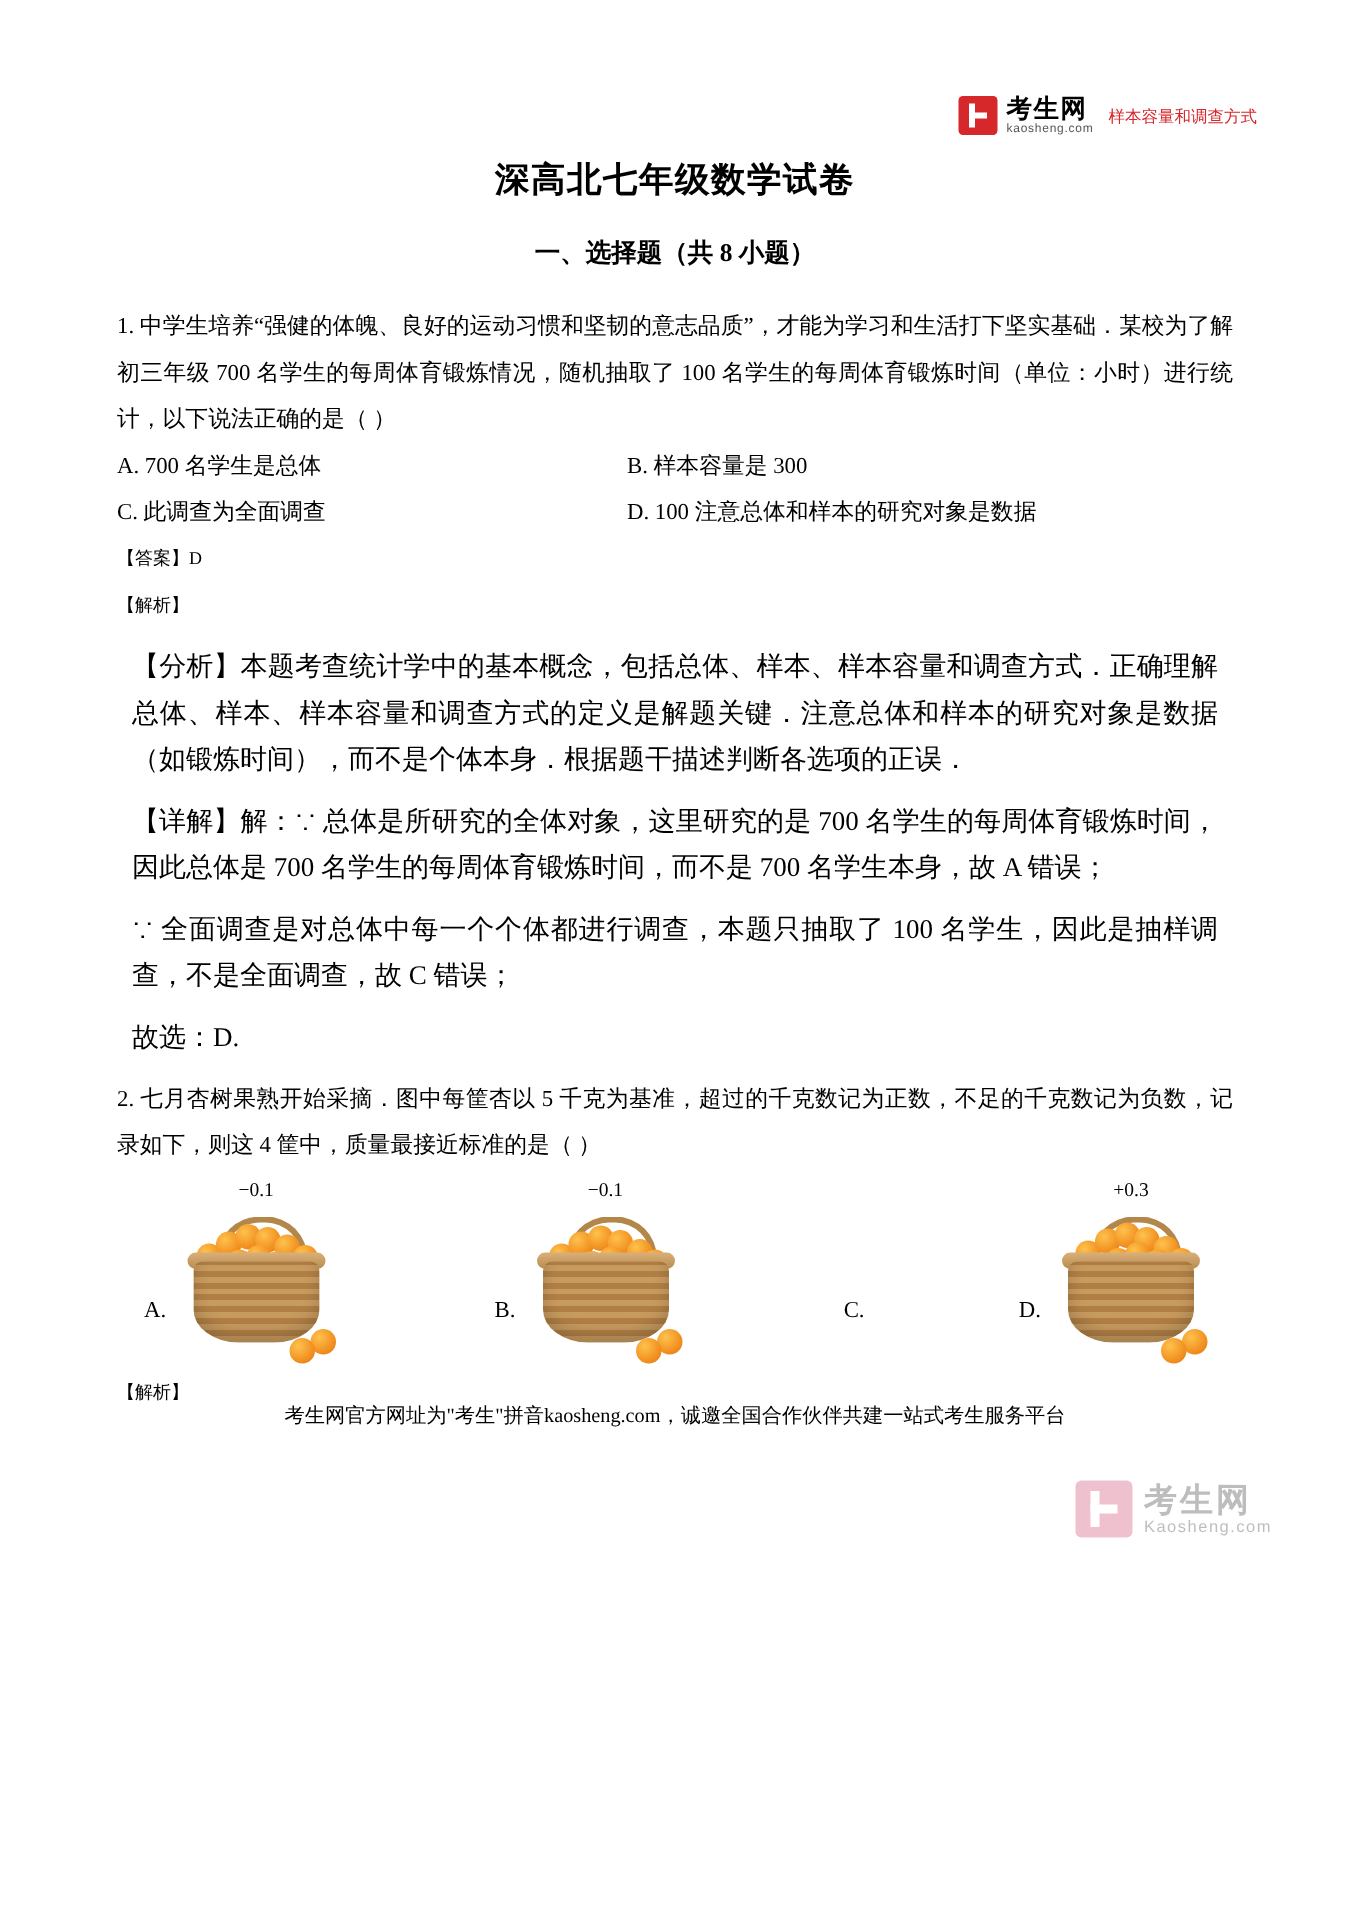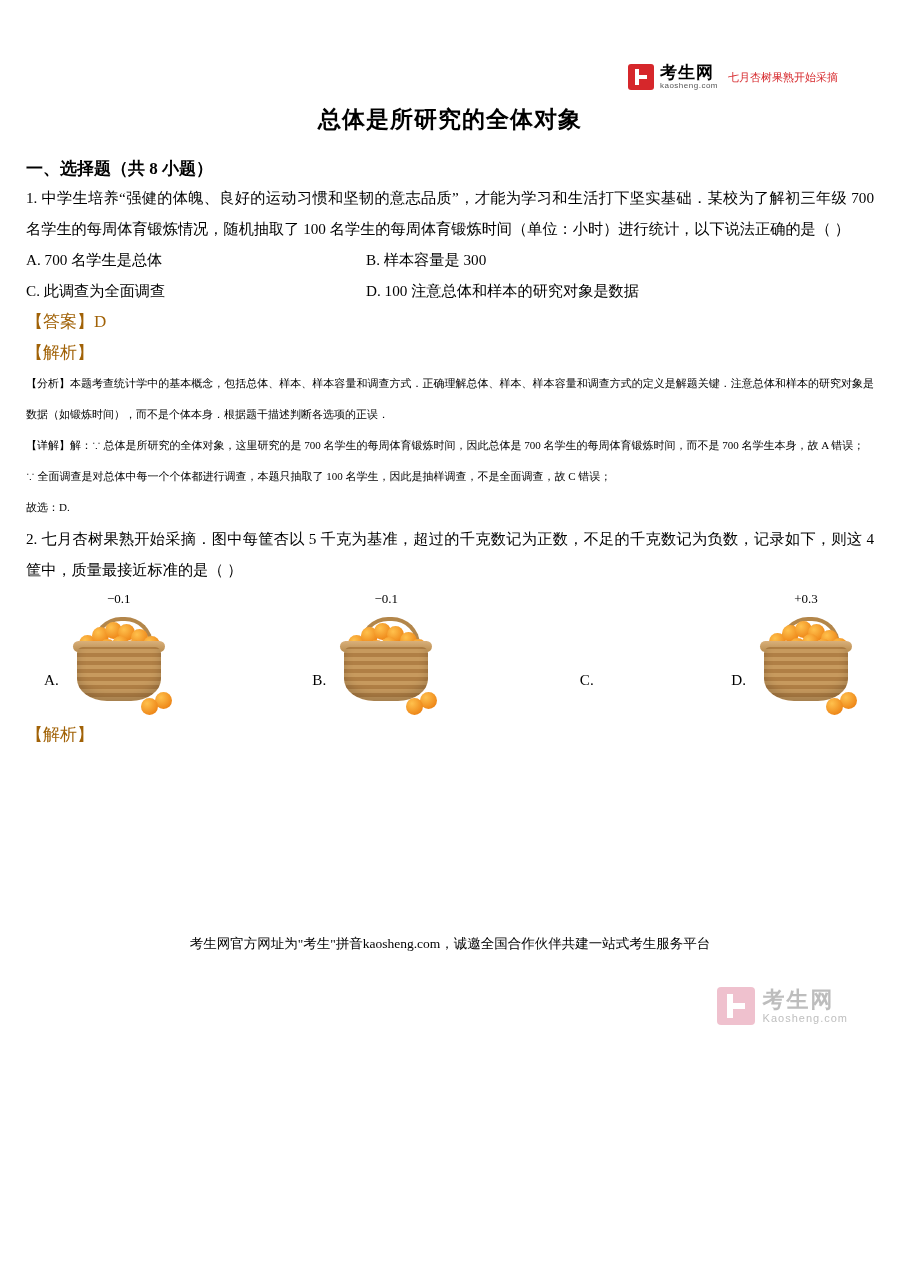--- a/index.html
+++ b/index.html
@@ -13,21 +13,21 @@
     font-family: "Liberation Serif", "DejaVu Serif", serif;
     color: #000000;
     position: relative;
     overflow: hidden;
   }
   .page {
     position: relative;
     width: 900px;
     height: 1043px;
     box-sizing: border-box;
-    padding: 0 26px;
+    padding: 0 78px;
   }
 
   
   .logo-wrap {
     position: absolute;
     top: 64px;
     right: 62px;
     display: flex;
     align-items: center;
     gap: 6px;
@@ -85,48 +85,49 @@
     font-size: 23px;
     font-weight: bold;
     margin: 0;
     padding-top: 104px;
     letter-spacing: 1px;
   }
 
   .section-title {
     font-size: 17px;
     font-weight: bold;
-    margin: 22px 0 2px 0;
+    margin: 22px 0 22px 0;
+    text-align: center;
   }
 
   p.line {
     font-size: 15.2px;
     line-height: 31px;
     margin: 0;
     text-align: justify;
   }
 
   .choice-row {
     display: flex;
     font-size: 15.2px;
     line-height: 31px;
   }
   .choice-row > span:first-child { width: 340px; flex: none; }
 
   .ans {
-    color: #a16207;
-    font-size: 17px;
+    color: #000000;
+    font-size: 12px;
     line-height: 31px;
     margin: 0;
   }
 
   .blk {
-    font-size: 11px;
+    font-size: 18px;
     line-height: 31px;
-    margin: 0;
+    margin: 10px;
     text-align: justify;
   }
 
   
   .figure-row {
     display: flex;
     justify-content: space-between;
     align-items: flex-end;
     margin: 6px 0 4px 0;
     padding: 0 12px 0 18px;
@@ -268,24 +269,24 @@
 <body>
 
 <div class="page">
 
   <div class="logo-wrap">
     <div class="logo-mark"></div>
     <div class="logo-text">
       <span class="logo-cn">考生网</span>
       <span class="logo-en">kaosheng.com</span>
     </div>
-    <span class="logo-slogan">七月杏树果熟开始采摘</span>
+    <span class="logo-slogan">样本容量和调查方式</span>
   </div>
 
-  <h1 class="doc-title">总体是所研究的全体对象</h1>
+  <h1 class="doc-title">深高北七年级数学试卷</h1>
 
   <div class="section-title">一、选择题（共 8 小题）</div>
 
   <p class="line">1. 中学生培养“强健的体魄、良好的运动习惯和坚韧的意志品质”，才能为学习和生活打下坚实基础．某校为了解初三年级 700 名学生的每周体育锻炼情况，随机抽取了 100 名学生的每周体育锻炼时间（单位：小时）进行统计，以下说法正确的是（    ）</p>
 
   <div class="choice-row">
     <span>A. 700 名学生是总体</span>
     <span>B. 样本容量是 300</span>
   </div>
   <div class="choice-row">

